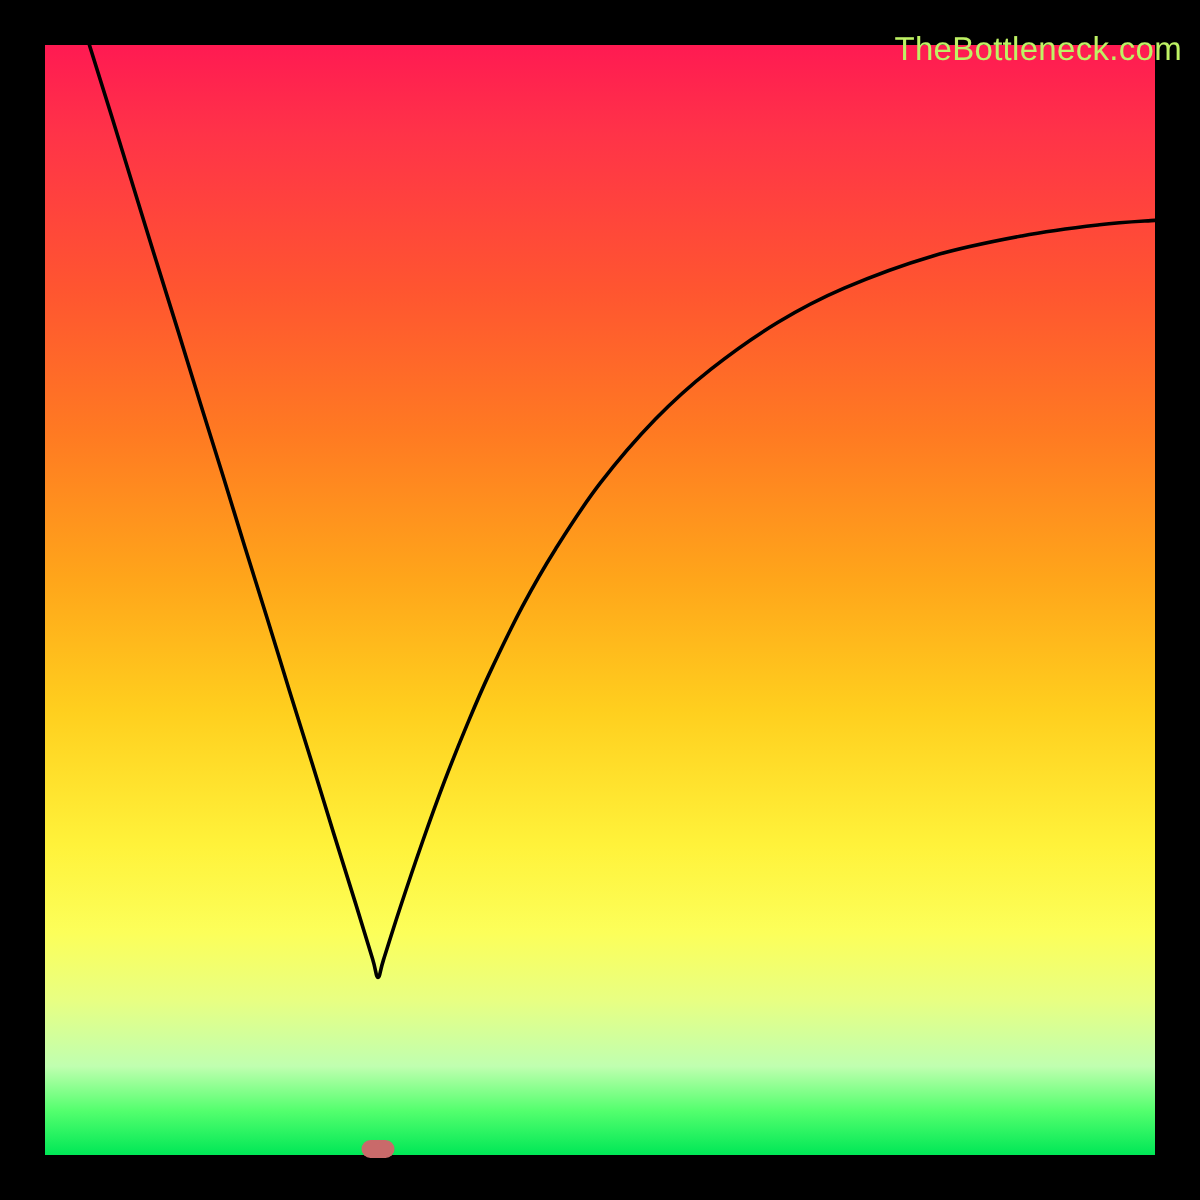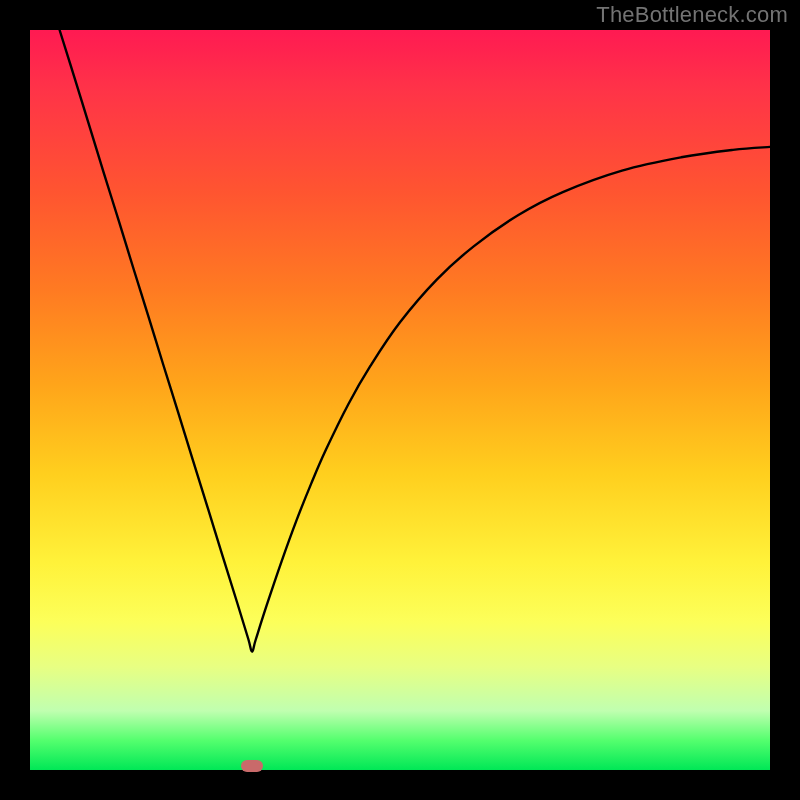--- a/index.html
+++ b/index.html
@@ -32,23 +32,23 @@
       #ffcf1e 60%,
       #fff23a 72%,
       #fcff5a 80%,
       #e8ff82 86%,
       #c0ffb0 92%,
       #54ff6e 96%,
       #00e756 100%);
   }
   .attribution {
     position: absolute;
-    top: 2px;
+    top: 20px;
     right: 12px;
-    color: #737373;
+    color: #bef264;
     font-size: 22px;
     font-weight: 500;
     letter-spacing: 0.2px;
     user-select: none;
   }
   svg.curve {
     position: absolute;
     left: 30px;
     top: 30px;
     width: 740px;

